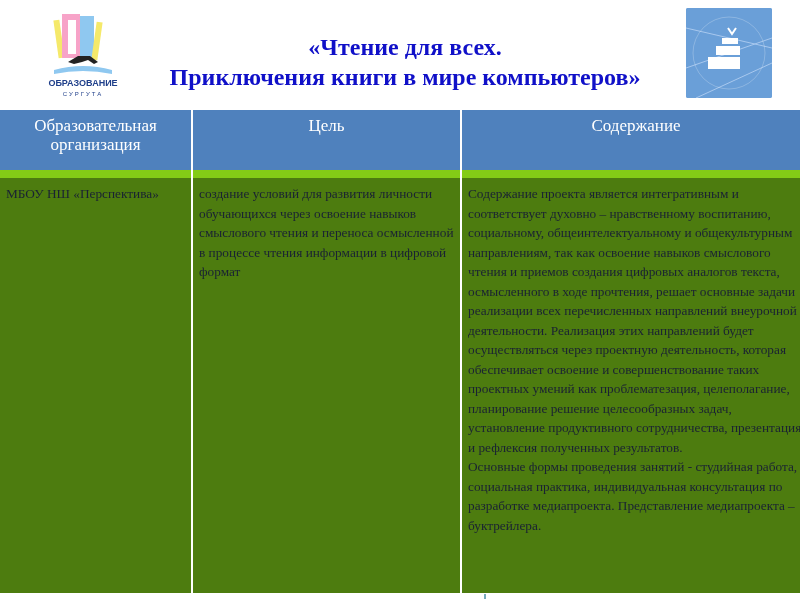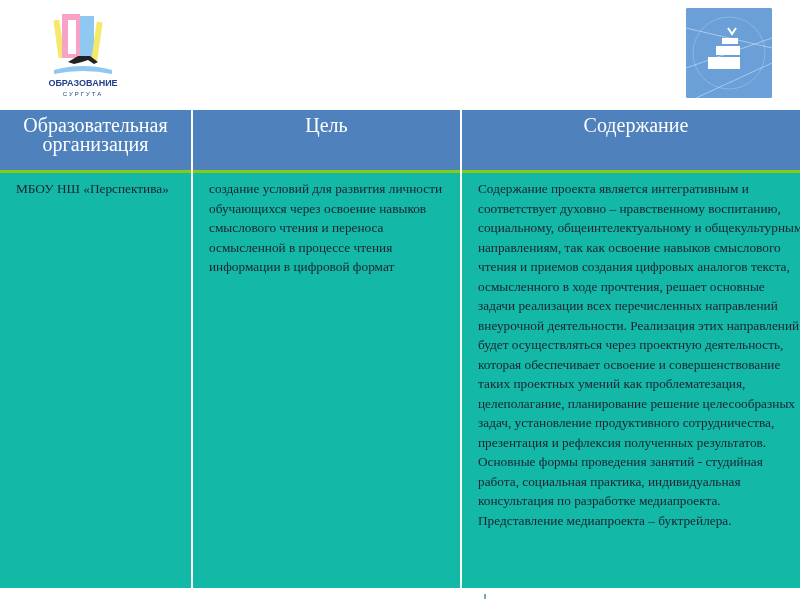--- a/index.html
+++ b/index.html
@@ -4,22 +4,22 @@
 <style>
   html, body { margin:0; padding:0; }
   body { width:800px; height:600px; background:#ffffff; position:relative; overflow:hidden; font-family:"Liberation Serif", serif; }
   .header-area { position:absolute; left:0; top:0; width:800px; height:110px; }
   .logo-left { position:absolute; left:48px; top:12px; width:70px; height:90px; }
   .logo-right { position:absolute; left:686px; top:8px; width:86px; height:90px; background:#6a9fd8; border-radius:2px; overflow:hidden; }
   .subtitle { position:absolute; left:130px; top:14px; width:550px; text-align:center; font-size:14px; font-weight:bold; color:#1f3864; letter-spacing:0.1px; }
   .title1 { position:absolute; left:130px; top:34px; width:550px; text-align:center; font-size:24px; font-weight:bold; color:#1010c8; }
   .title2 { position:absolute; left:130px; top:64px; width:550px; text-align:center; font-size:24px; font-weight:bold; color:#1010c8; }
   table.main { position:absolute; left:0; top:110px; width:800px; border-collapse:separate; border-spacing:2px 0; margin-left:-2px; table-layout:fixed; }
-  table.main th { background:#4f81bd; color:#ffffff; font-weight:normal; font-size:20px; height:54px; vertical-align:top; padding:6px 6px 0 6px; text-align:center; border-bottom:3px solid #84cc16; line-height:19px; }
-  table.main td { background:#14b8a6; color:#1a2233; font-size:13.3px; vertical-align:top; padding:6px 6px 4px 16px; line-height:19.5px; height:405px; }
+  table.main th { background:#4f81bd; color:#ffffff; font-weight:normal; font-size:17px; height:54px; vertical-align:top; padding:6px 6px 0 6px; text-align:center; border-bottom:8px solid #84cc16; line-height:19px; }
+  table.main td { background:#4d7c0f; color:#1a2233; font-size:13.3px; vertical-align:top; padding:6px 6px 4px 6px; line-height:19.5px; height:405px; }
   .col1 { width:179px; } .col2 { width:255px;margin-top:16px; } .col3 { width:336px; }
   .bottom-dot { position:absolute; left:484px; top:594px; width:2px; height:5px; background:#7ab; }
 </style>
 </head>
 <body>
 
 <div class="header-area">
   <div class="logo-left">
     <svg width="70" height="90" viewBox="0 0 70 90">
       <rect x="8" y="8" width="6" height="38" fill="#f5e96a" transform="rotate(-8 11 27)"></rect>
@@ -27,20 +27,22 @@
       <rect x="20" y="8" width="8" height="34" fill="#ffffff"></rect>
       <rect x="32" y="4" width="14" height="44" fill="#8fc8f0"></rect>
       <rect x="46" y="10" width="6" height="38" fill="#f5e96a" transform="rotate(8 49 29)"></rect>
       <path d="M6 58 Q35 50 64 58 L64 62 Q35 56 6 62 Z" fill="#8fc8f0"></path>
       <path d="M20 50 L30 44 L42 44 L50 50 L46 52 L40 48 L34 50 L26 52 Z" fill="#222"></path>
       <text x="35" y="74" text-anchor="middle" font-size="9" font-weight="bold" fill="#1f3f8a" font-family="Liberation Sans, sans-serif">ОБРАЗОВАНИЕ</text>
       <text x="35" y="84" text-anchor="middle" font-size="6" fill="#1f3f8a" letter-spacing="2" font-family="Liberation Sans, sans-serif">СУРГУТА</text>
     </svg>
   </div>
 
+  <div class="title1">«Чтение для всех.</div>
+  <div class="title2">Приключения книги в мире компьютеров»</div>
 
   <div class="logo-right">
     <svg width="86" height="90" viewBox="0 0 86 90">
       <rect width="86" height="90" fill="#6a9fd8"></rect>
       <line x1="0" y1="20" x2="86" y2="40" stroke="#a8c8ee" stroke-width="1"></line>
       <line x1="0" y1="60" x2="86" y2="30" stroke="#a8c8ee" stroke-width="1"></line>
       <line x1="10" y1="90" x2="86" y2="55" stroke="#a8c8ee" stroke-width="1"></line>
       <circle cx="43" cy="45" r="36" fill="none" stroke="#ffffff" stroke-width="0.6" opacity="0.4"></circle>
       <rect x="36" y="30" width="16" height="6" fill="#ffffff"></rect>
       <rect x="30" y="38" width="24" height="9" fill="#ffffff"></rect>

